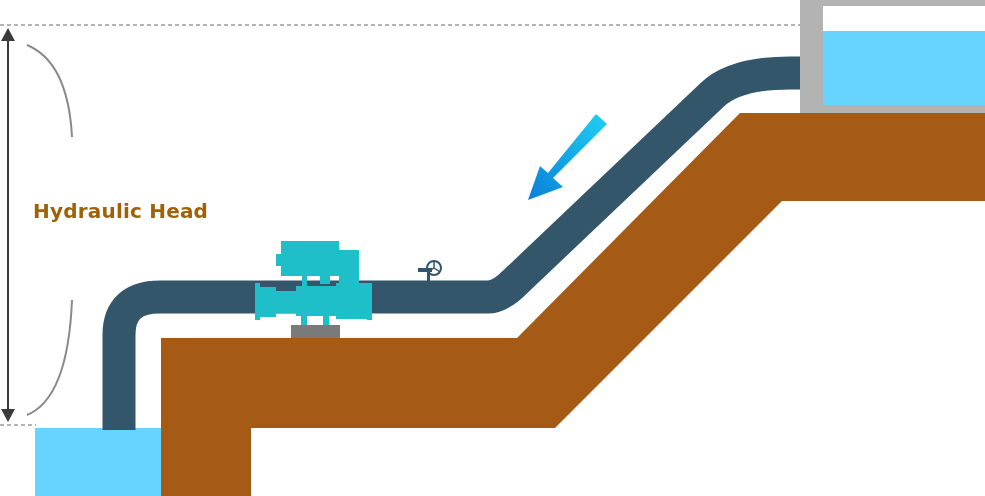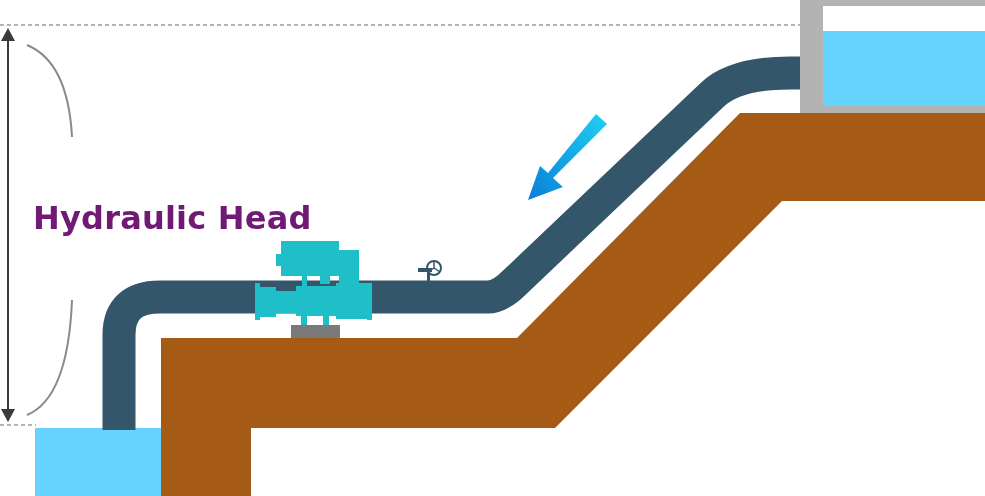--- a/index.html
+++ b/index.html
@@ -1,21 +1,21 @@
 <!DOCTYPE html>
 <html><head>
 <meta charset="utf-8">
 <style>
   html, body { margin: 0; padding: 0; background: #ffffff; }
   body { width: 985px; height: 496px; overflow: hidden; position: relative; font-family: "DejaVu Sans", sans-serif; }
   .stage { position: absolute; left: 0; top: 0; width: 985px; height: 496px; }
   .label {
     position: absolute; left: 33px; top: 199px;
-    font-family: "DejaVu Sans", sans-serif; font-weight: bold; font-size: 32px;
-    color: #701a75; letter-spacing: 0.2px; white-space: nowrap;
+    font-family: "DejaVu Sans", sans-serif; font-weight: bold; font-size: 20px;
+    color: #a16207; letter-spacing: 0.2px; white-space: nowrap;
   }
 </style>
 </head>
 <body>
 
 <svg class="stage" width="985" height="496" viewBox="0 0 985 496" xmlns="http://www.w3.org/2000/svg">
   <defs>
     <linearGradient id="flowGrad" x1="1" y1="0" x2="0" y2="1">
       <stop offset="0" stop-color="#1fd0f2"></stop>
       <stop offset="1" stop-color="#0a7fd8"></stop>

